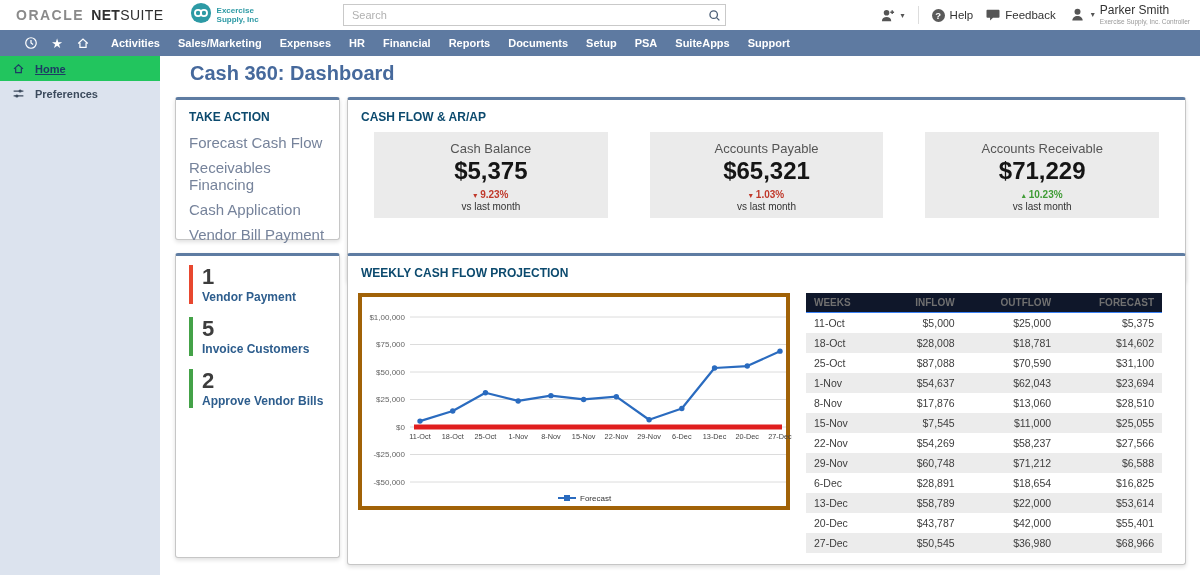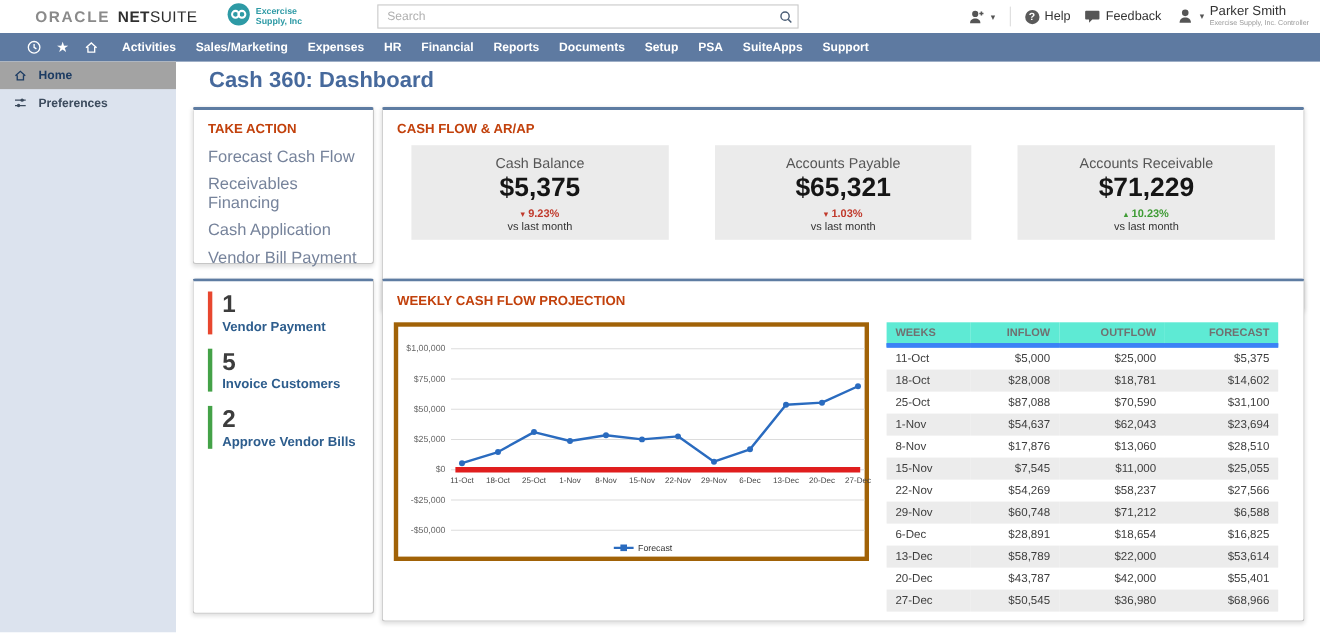--- a/index.html
+++ b/index.html
@@ -1,20 +1,20 @@
 <!DOCTYPE html>
 <html><head>
 <meta charset="utf-8">
 <style>
   * { margin:0; padding:0; box-sizing:border-box; }
   html,body { width:1200px; height:575px; overflow:hidden; }
   body { font-family:"Liberation Sans","DejaVu Sans",sans-serif; background:#fff; position:relative; }
 
   
-  .top-header { position:absolute; top:0; left:0; width:1200px; height:30px; background:#fff; display:flex; align-items:center;padding-left:16px; }
+  .top-header { position:absolute; top:0; left:0; width:1200px; height:30px; background:#fff; display:flex; align-items:center; }
   .brand { display:flex; align-items:baseline; padding-left:16px; white-space:nowrap; }
   .brand .oracle { font-size:14px; font-weight:700; color:#8a8a8a; letter-spacing:1.5px; }
   .brand .net { font-size:14px; font-weight:800; color:#2f2f2f; margin-left:7px; letter-spacing:.4px; }
   .brand .suite { font-size:14px; font-weight:400; color:#2f2f2f; letter-spacing:.4px; }
   .company-badge { display:flex; align-items:center; margin-left:26px; gap:5px; }
   .company-name { color:#2d9aa5; font-size:8px; font-weight:700; line-height:1.15; }
   .search-wrap { position:absolute; left:343px; top:4px; width:383px; height:22px; border:1px solid #c9c9c9; background:#fff; display:flex; align-items:center; }
   .search-wrap input { flex:1; border:none; outline:none; font-size:11px; color:#444; padding:0 8px; font-family:inherit; background:transparent; }
   .search-wrap input::placeholder { color:#b0b0b0; }
   .search-icon { width:22px; display:flex; align-items:center; justify-content:center; cursor:pointer; }
@@ -30,27 +30,27 @@
   
   .nav-bar { position:absolute; top:30px; left:0; width:1200px; height:26px; background:#5e7aa1; display:flex; align-items:center; padding-left:18px; }
   .nav-icon { width:26px; display:flex; align-items:center; justify-content:center; cursor:pointer; }
   .nav-star { color:#fff; font-size:13px; }
   .nav-items { display:flex; align-items:center; margin-left:6px; }
   .nav-item { color:#fff; font-size:11px; font-weight:700; padding:0 9px; cursor:pointer; white-space:nowrap;text-align:center; }
 
   
   .sidebar { position:absolute; top:56px; left:0; width:160px; height:519px; background:#dce3ee; }
   .side-item { height:25px; display:flex; align-items:center; gap:10px; padding-left:12px; font-size:11px; font-weight:700; cursor:pointer; }
-  .side-item.active { background:#a3a3a3; color:#1d3c63; }
+  .side-item.active { background:#22c55e; color:#1d3c63;text-decoration:underline; }
   .side-item.plain { color:#3c4b5d; }
 
   
   .page-title { position:absolute; left:190px; top:62px; font-size:20px; font-weight:700; color:#46699c; }
   .panel { position:absolute; background:#fff; border:1px solid #c6c6c6; border-top:3px solid #5e7ca2; border-radius:3px; box-shadow:0 2px 4px rgba(0,0,0,.13); }
-  .panel-header { padding:10px 13px 6px; font-size:12px; font-weight:700; color:#c2410c; }
+  .panel-header { padding:10px 13px 6px; font-size:12px; font-weight:700; color:#0c4a6e; }
   .panel-take-action { left:175px; top:97px; width:165px; height:143px; }
   .panel-cashflow   { left:347px; top:97px; width:839px; height:185px; }
   .panel-reminders  { left:175px; top:253px; width:165px; height:305px; }
   .panel-projection { left:347px; top:253px; width:839px; height:312px; }
 
   .ta-link { display:block; padding:4px 13px; font-size:15px; color:#76839b; cursor:pointer; text-decoration:none; }
 
   .kpi-row { display:flex; padding:2px 26px 0; gap:42px; }
   .kpi-card { flex:1; height:86px; background:#ebebeb; text-align:center; padding-top:9px; }
   .kpi-label { font-size:13px; color:#555; }
@@ -60,21 +60,21 @@
   .kpi-caption { font-size:10px; color:#333; margin-top:1px; }
 
   .rem-item { margin:9px 13px 13px; border-left:4px solid #999; padding-left:9px; cursor:pointer; }
   .rem-count { font-size:22px; font-weight:700; color:#3d3d3d; line-height:1.05; }
   .rem-label { font-size:12px; font-weight:700; color:#2d5d8d; margin-top:2px; }
 
   .chart-box { position:absolute; left:10px; top:37px; width:432px; height:217px; border:4px solid #a16207; background:#fff; }
   .chart-box svg { display:block; }
 
   .proj-table { position:absolute; left:458px; top:37px; width:356px; border-collapse:collapse; }
-  .proj-table th { background:#5eead4; color:#707070; font-size:10px; font-weight:700; text-align:left; padding:4px 8px; border-bottom:4px solid #3b82f6; }
+  .proj-table th { background:#0f172a; color:#707070; font-size:10px; font-weight:700; text-align:left; padding:4px 8px; border-bottom:1px solid #3b82f6; }
   .proj-table td { color:#3d3d3d; font-size:10.5px; padding:4px 8px; }
   .proj-table .num { text-align:right; }
   .proj-table tr.alt td { background:#ececec; }
 </style>
 </head>
 <body>
 
 <div class="top-header">
   <div class="brand">
     <span class="oracle">ORACLE</span>

